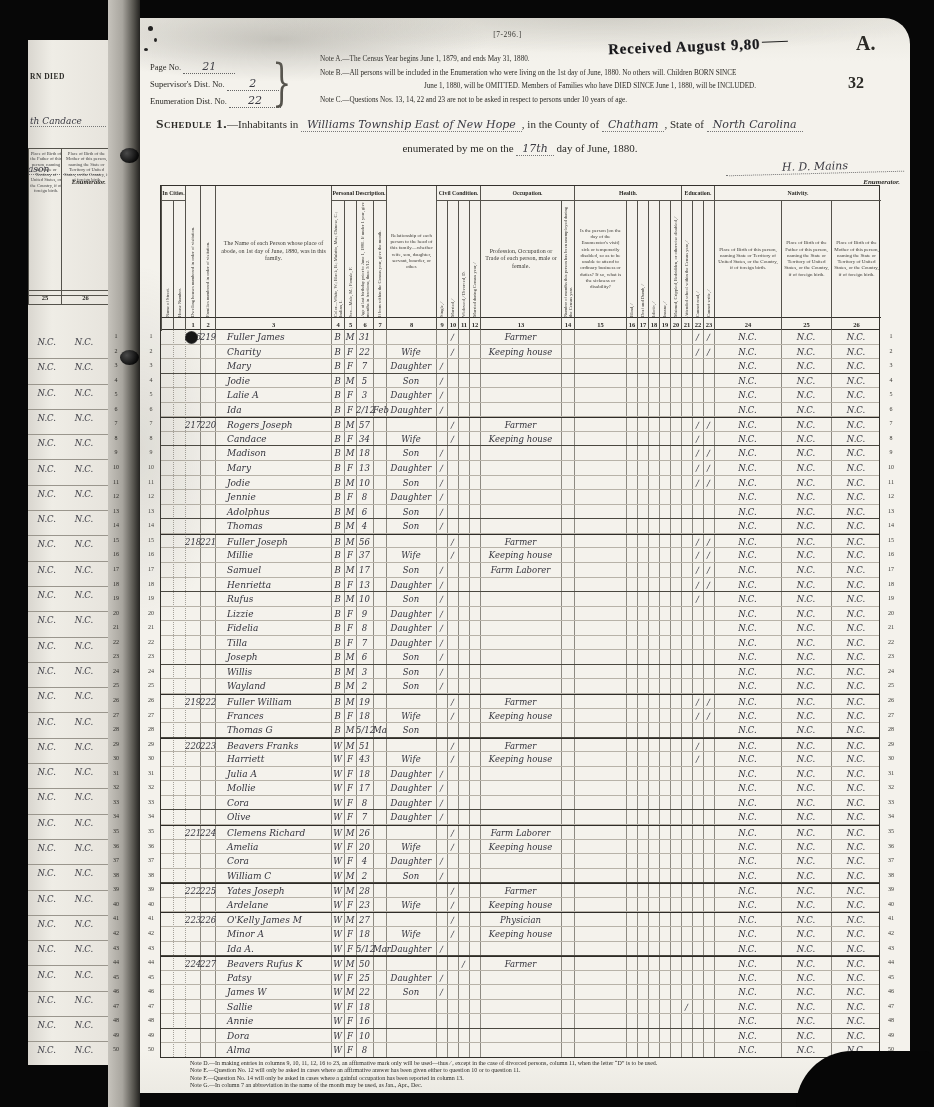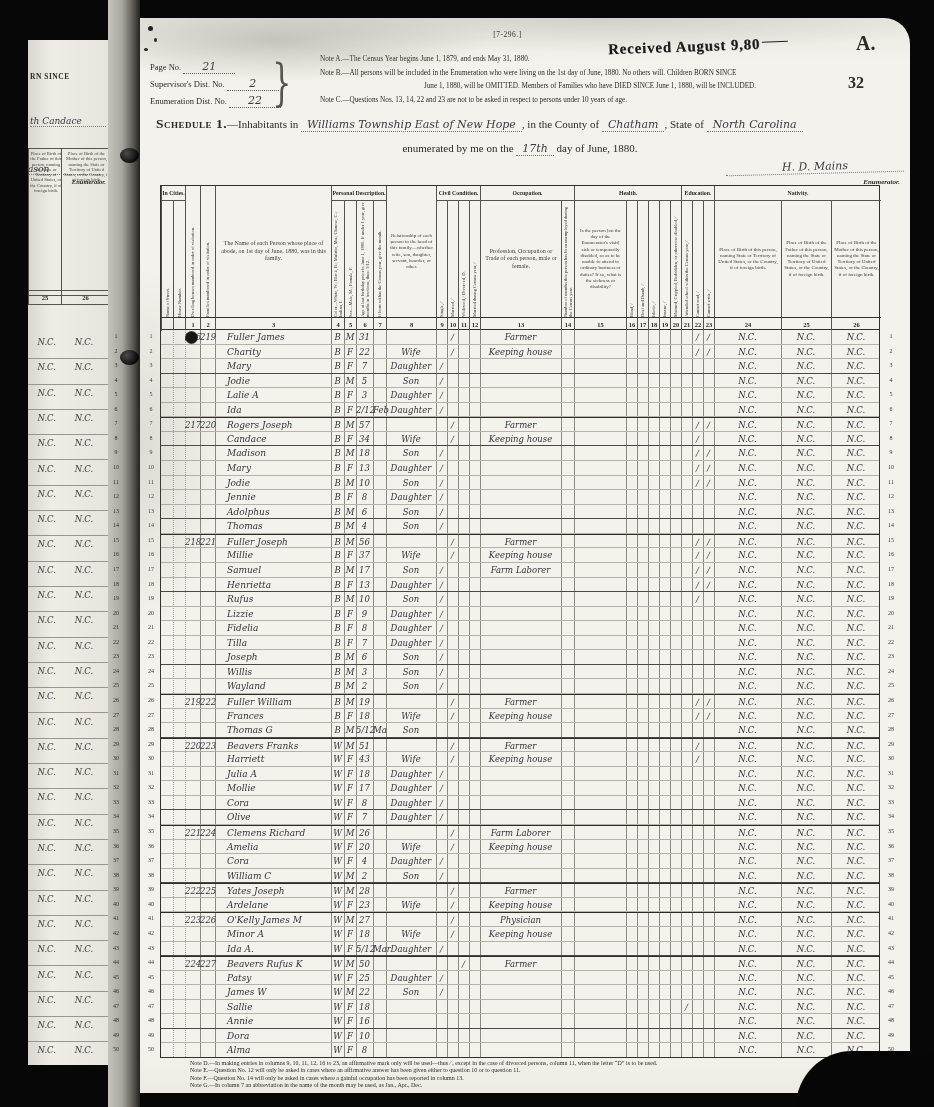--- a/index.html
+++ b/index.html
@@ -92,21 +92,21 @@
   .botnotes{position:absolute;left:50px;top:1042px;width:680px;font-size:6px;line-height:7.4px;white-space:nowrap;}
   .ink{position:absolute;background:#181818;border-radius:50%;}
   .thumb{position:absolute;right:0;bottom:0;width:138px;height:56px;background:#060606;border-radius:60px 10px 0 0;}
 </style>
 </head>
 <body>
 
 <div class="photo">
 
   <div class="leftpage">
-    <div class="lp-frag-top">RN SINCE</div>
+    <div class="lp-frag-top">RN DIED</div>
     <div class="lp-frag-state">th Candace</div>
     <div class="lp-frag-sig">ason</div>
     <div class="lp-enum">Enumerator.</div>
     <div class="lp-headbox" style="left:0;width:32px;">Place of Birth of the Father of this person, naming the State or Territory of United States, or the Country, if of foreign birth.</div>
     <div class="lp-headbox" style="left:33px;width:47px;">Place of Birth of the Mother of this person, naming the State or Territory of United States, or the Country, if of foreign birth.</div>
     <div class="lp-num" style="left:0;width:32px;">25</div>
     <div class="lp-num" style="left:33px;width:47px;">26</div>
     <div id="lp-rows">
         <div class="lp-row" style="top: 293px;">
           <div class="a">N.C.</div>

